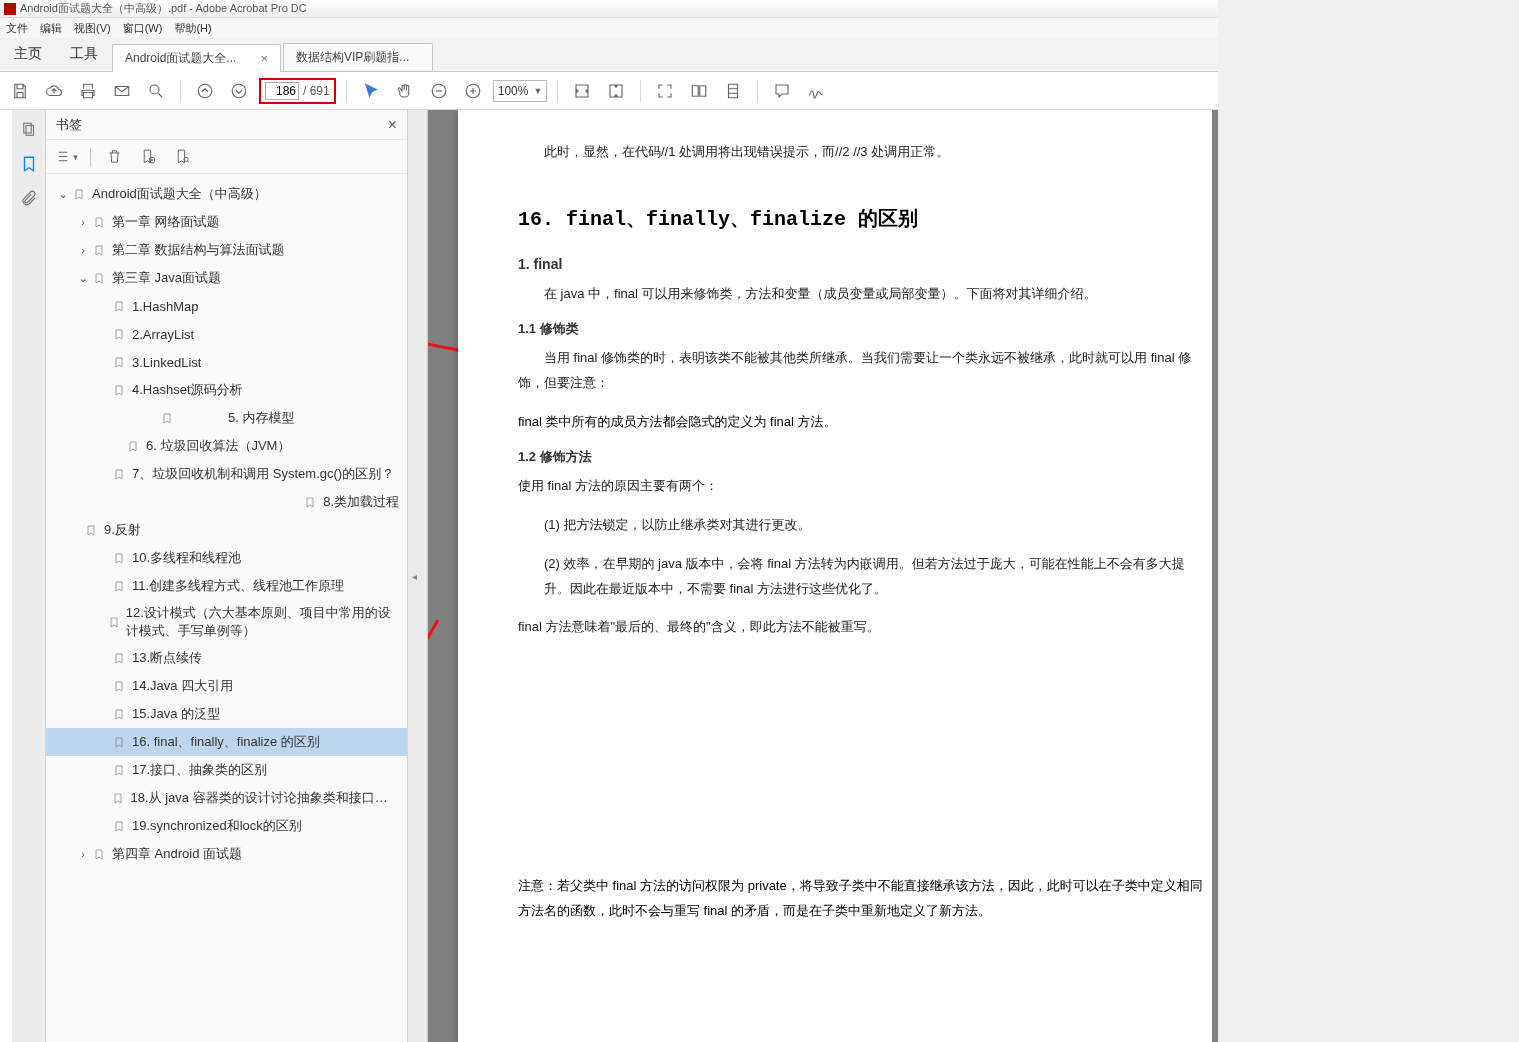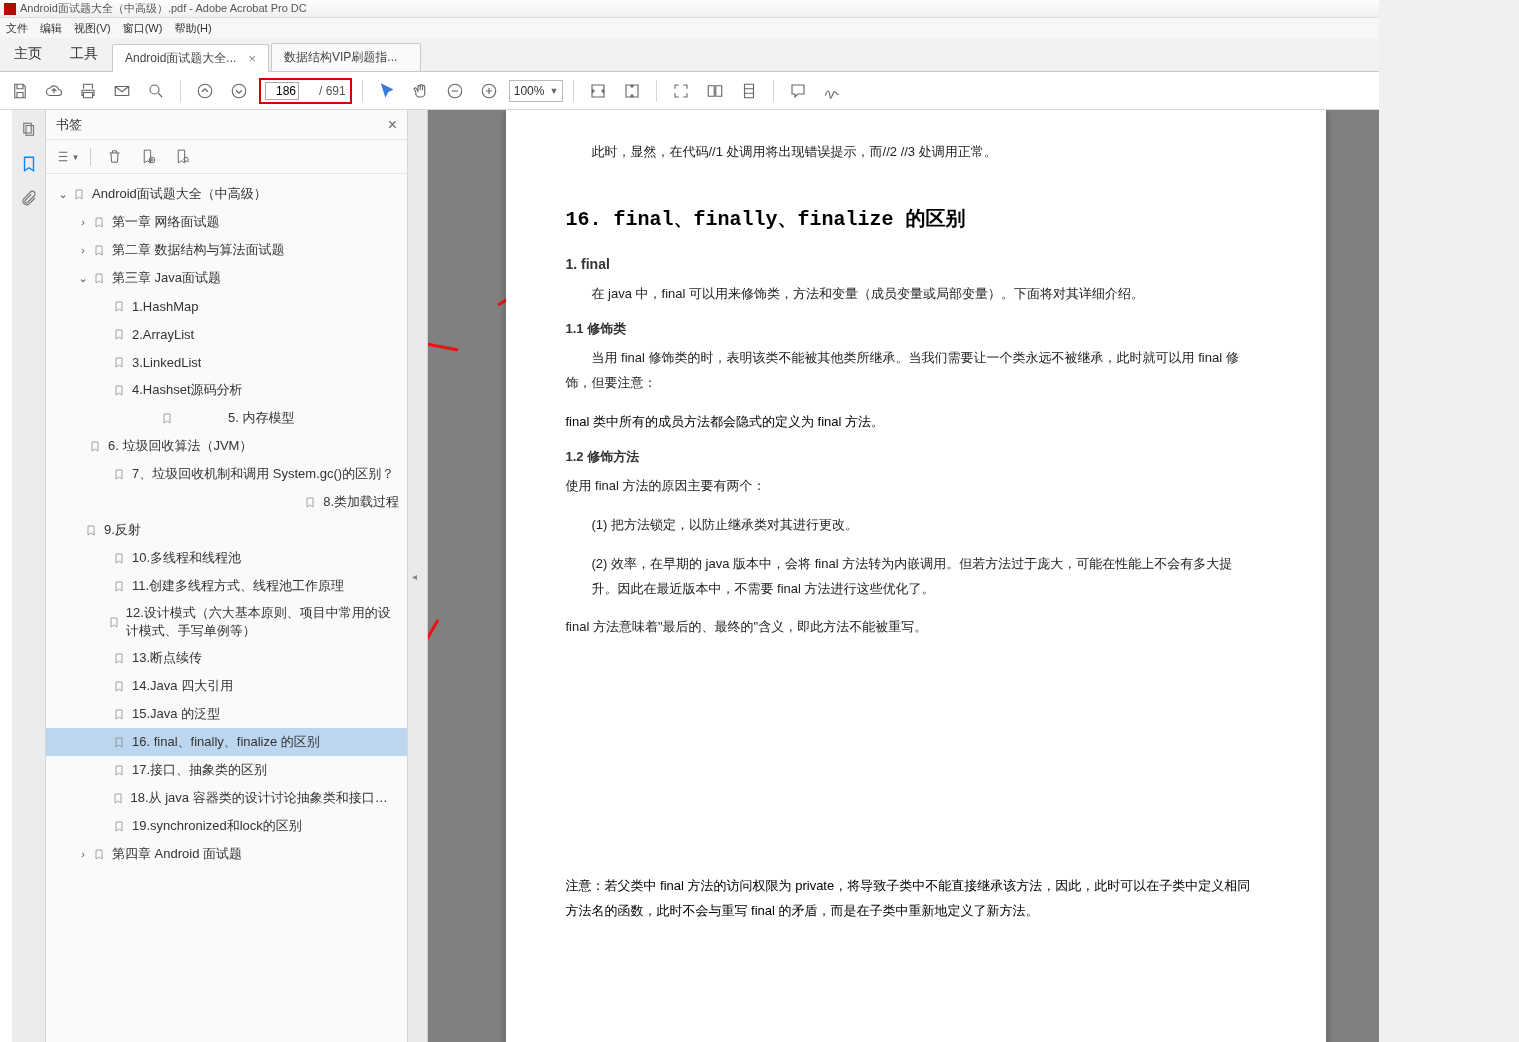--- a/index.html
+++ b/index.html
@@ -1,36 +1,36 @@
 <!DOCTYPE html>
 <html><head>
 <meta charset="utf-8">
 <style>
 * { margin: 0; padding: 0; box-sizing: border-box; font-family: "Microsoft YaHei", "Segoe UI", Arial, sans-serif; }
 body { background: #f0f0f0; font-size: 12px; color: #333; overflow: hidden; }
 
-.window { width: 1379px; height: 1042px; background: #fff; display: flex; flex-direction: column; }
+.window { width: 1218px; height: 1042px; background: #fff; display: flex; flex-direction: column; }
 
 .title-bar { height: 18px; background: linear-gradient(#fefefe,#f0f0f0); border-bottom: 1px solid #ddd; display: flex; align-items: center; padding: 0 4px; font-size: 11px; color: #555; }
 .title-bar .app-icon { width: 12px; height: 12px; background: #b30b00; margin-right: 4px; }
 
 .menu-bar { height: 20px; background: #f7f7f7; display: flex; align-items: center; padding: 0 6px; font-size: 11px; gap: 12px; color: #333; }
 .menu-bar span { cursor: default; }
 
 .tab-row { height: 34px; background: #f2f2f2; border-bottom: 1px solid #c8c8c8; display: flex; align-items: flex-end; }
 .home-tab, .tool-tab { padding: 8px 14px; font-size: 14px; color: #333; cursor: pointer; }
-.doc-tab { height: 28px; min-width: 150px; padding: 0 12px; display: flex; align-items: center; gap: 12px; font-size: 12px; color: #444; border: 1px solid #c8c8c8; border-bottom: none; background: #fafafa; margin-right: 2px; border-radius: 2px 2px 0 0; cursor: pointer; }
+.doc-tab { height: 28px; min-width: 150px; padding: 0 12px; display: flex; align-items: center; gap: 24px; font-size: 12px; color: #444; border: 1px solid #c8c8c8; border-bottom: none; background: #fafafa; margin-right: 2px; border-radius: 2px 2px 0 0; cursor: pointer; }
 .doc-tab.active { background: #fff; position: relative; top: 1px; }
 .doc-tab .close-x { color: #888; font-size: 13px; }
 
 .toolbar { height: 38px; border-bottom: 1px solid #d6d6d6; display: flex; align-items: center; padding: 0 6px; gap: 6px; background: #fff; position: relative; }
 .toolbar .sep { width: 1px; height: 22px; background: #d6d6d6; margin: 0 4px; }
 .tbtn { width: 28px; height: 28px; display: flex; align-items: center; justify-content: center; color: #666; border-radius: 2px; cursor: pointer; }
 .tbtn svg { width: 18px; height: 18px; stroke: #666; fill: none; stroke-width: 1.5; }
-.page-box { display: flex; align-items: center; gap: 20px; border: 2px solid #d40000; padding: 2px 4px; height: 26px; }
+.page-box { display: flex; align-items: center; gap: 4px; border: 2px solid #d40000; padding: 2px 4px; height: 26px; }
 .page-box input { width: 34px; border: 1px solid #aaa; text-align: right; font-size: 12px; padding: 1px 2px; }
 .page-box .total { font-size: 12px; color: #555; }
 .zoom-box { display: flex; align-items: center; gap: 2px; border: 1px solid #bbb; padding: 1px 4px; height: 22px; font-size: 12px; }
 .zoom-box .caret { font-size: 9px; color: #666; margin-left: 3px; }
 
 .body-row { flex: 1; display: flex; overflow: hidden; margin-left: 12px; }
 
 .left-rail { width: 34px; background: #ececec; border-right: 1px solid #d6d6d6; display: flex; flex-direction: column; align-items: center; padding-top: 10px; gap: 14px; }
 .left-rail .rail-icon { width: 20px; height: 20px; display:flex; align-items:center; justify-content:center; color: #777; cursor:pointer; }
 .left-rail .rail-icon.active { color: #0a84ff; }
@@ -342,21 +342,21 @@
           </div>
         <div class="tree-row" style="padding-left:50px;gap:48px;">
             <span class="tw"></span>
             <span class="bm-icon">
               <svg viewBox="0 0 24 24">
                 <path d="M6 3h12v18l-6-4-6 4z"></path>
               </svg>
             </span>
             <span class="tree-label">5. 内存模型</span>
           </div>
-        <div class="tree-row" style="padding-left:26px;">
+        <div class="tree-row" style="padding-left:64px;">
             <span class="tw"></span>
             <span class="bm-icon">
               <svg viewBox="0 0 24 24">
                 <path d="M6 3h12v18l-6-4-6 4z"></path>
               </svg>
             </span>
             <span class="tree-label">6. 垃圾回收算法（JVM）</span>
           </div>
         <div class="tree-row" style="padding-left:50px;">
             <span class="tw"></span>

